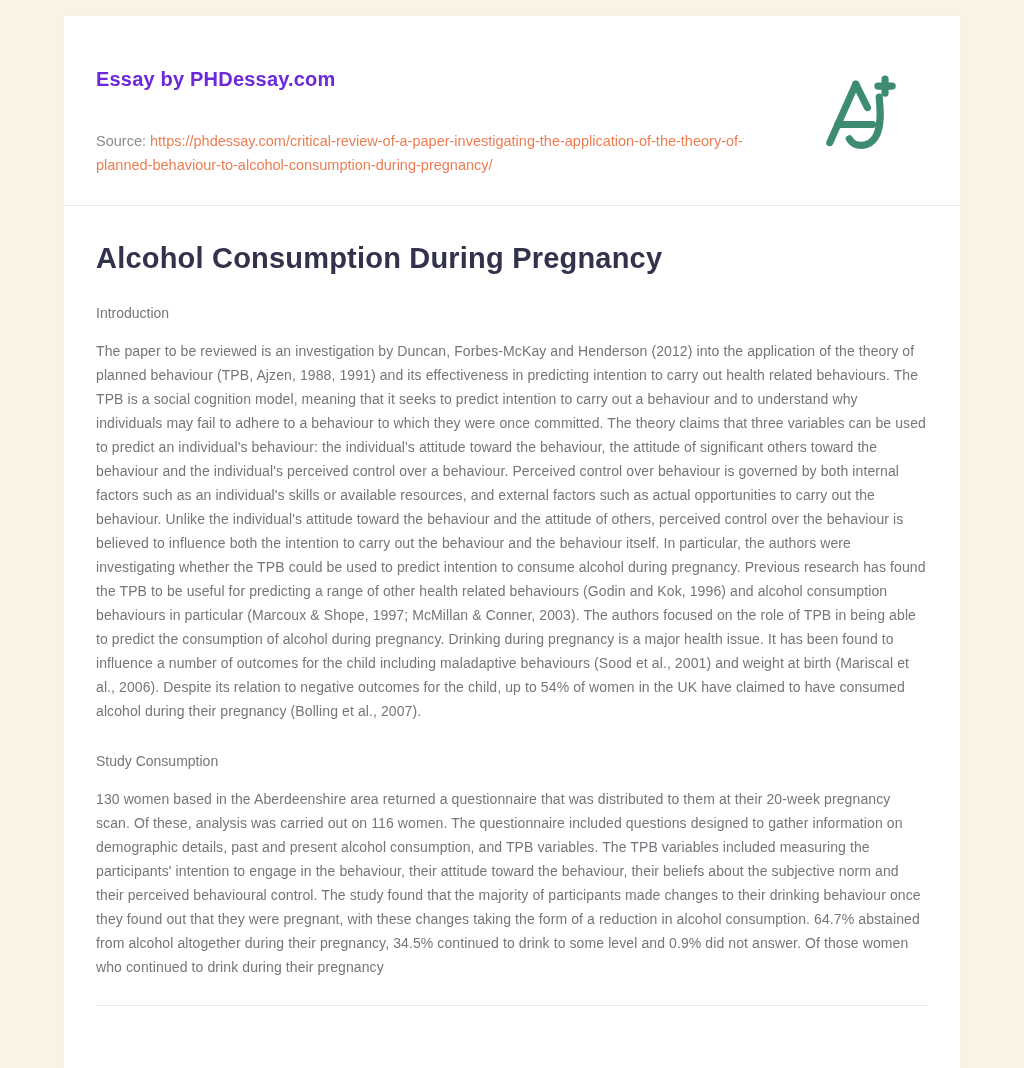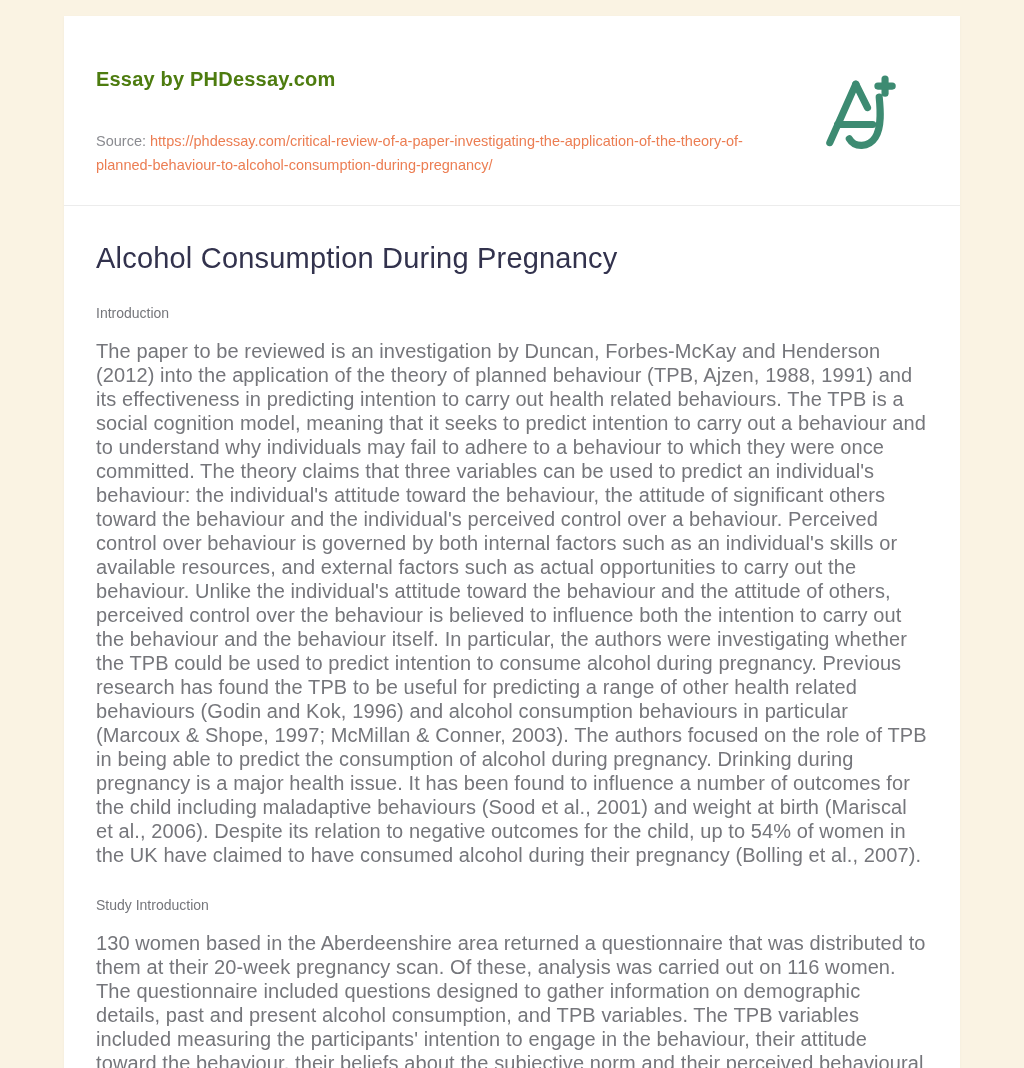--- a/index.html
+++ b/index.html
@@ -21,21 +21,21 @@
   }
   .card-header {
     padding: 52px 32px 0 32px;
     display: flex;
     justify-content: space-between;
     align-items: flex-start;
   }
   .byline {
     font-size: 20px;
     font-weight: 700;
-    color: #4d7c0f;
+    color: #6d28d9;
     letter-spacing: 0.2px;
   }
   .source {
     margin-top: 38px;
     max-width: 680px;
     font-size: 14.5px;
     line-height: 24px;
   }
   .source-label {
     color: #8a8b90;
@@ -53,33 +53,33 @@
   }
   .header-divider {
     margin-top: 28px;
     border-top: 1px solid #ececec;
   }
   .article {
     padding: 36px 32px 0 32px;
   }
   .essay-title {
     font-size: 29px;
-    font-weight: 400;
+    font-weight: 700;
     color: #32324d;
     letter-spacing: 0.2px;
   }
   .section-heading {
     margin-top: 30px;
     font-size: 14px;
     font-weight: 400;
     color: #75767b;
   }
   .paragraph {
     margin-top: 18px;
-    font-size: 20px;
+    font-size: 14px;
     line-height: 24px;
     color: #75767b;
     letter-spacing: 0.1px;
   }
   .bottom-divider {
     margin-top: 26px;
     border-top: 1px solid #ececec;
   }
 </style>
 </head>
@@ -110,19 +110,19 @@
   </div>
 
   <div class="header-divider"></div>
 
   <article class="article">
     <h1 class="essay-title">Alcohol Consumption During Pregnancy</h1>
 
     <h2 class="section-heading">Introduction</h2>
     <p class="paragraph">The paper to be reviewed is an investigation by Duncan, Forbes-McKay and Henderson (2012) into the application of the theory of planned behaviour (TPB, Ajzen, 1988, 1991) and its effectiveness in predicting intention to carry out health related behaviours. The TPB is a social cognition model, meaning that it seeks to predict intention to carry out a behaviour and to understand why individuals may fail to adhere to a behaviour to which they were once committed. The theory claims that three variables can be used to predict an individual's behaviour: the individual's attitude toward the behaviour, the attitude of significant others toward the behaviour and the individual's perceived control over a behaviour. Perceived control over behaviour is governed by both internal factors such as an individual's skills or available resources, and external factors such as actual opportunities to carry out the behaviour. Unlike the individual's attitude toward the behaviour and the attitude of others, perceived control over the behaviour is believed to influence both the intention to carry out the behaviour and the behaviour itself. In particular, the authors were investigating whether the TPB could be used to predict intention to consume alcohol during pregnancy. Previous research has found the TPB to be useful for predicting a range of other health related behaviours (Godin and Kok, 1996) and alcohol consumption behaviours in particular (Marcoux &amp; Shope, 1997; McMillan &amp; Conner, 2003). The authors focused on the role of TPB in being able to predict the consumption of alcohol during pregnancy. Drinking during pregnancy is a major health issue. It has been found to influence a number of outcomes for the child including maladaptive behaviours (Sood et al., 2001) and weight at birth (Mariscal et al., 2006). Despite its relation to negative outcomes for the child, up to 54% of women in the UK have claimed to have consumed alcohol during their pregnancy (Bolling et al., 2007).</p>
 
-    <h2 class="section-heading">Study Introduction</h2>
+    <h2 class="section-heading">Study Consumption</h2>
     <p class="paragraph">130 women based in the Aberdeenshire area returned a questionnaire that was distributed to them at their 20-week pregnancy scan. Of these, analysis was carried out on 116 women. The questionnaire included questions designed to gather information on demographic details, past and present alcohol consumption, and TPB variables. The TPB variables included measuring the participants' intention to engage in the behaviour, their attitude toward the behaviour, their beliefs about the subjective norm and their perceived behavioural control. The study found that the majority of participants made changes to their drinking behaviour once they found out that they were pregnant, with these changes taking the form of a reduction in alcohol consumption. 64.7% abstained from alcohol altogether during their pregnancy, 34.5% continued to drink to some level and 0.9% did not answer. Of those women who continued to drink during their pregnancy</p>
 
     <div class="bottom-divider"></div>
   </article>
 
 </div>
 
 </body></html>

